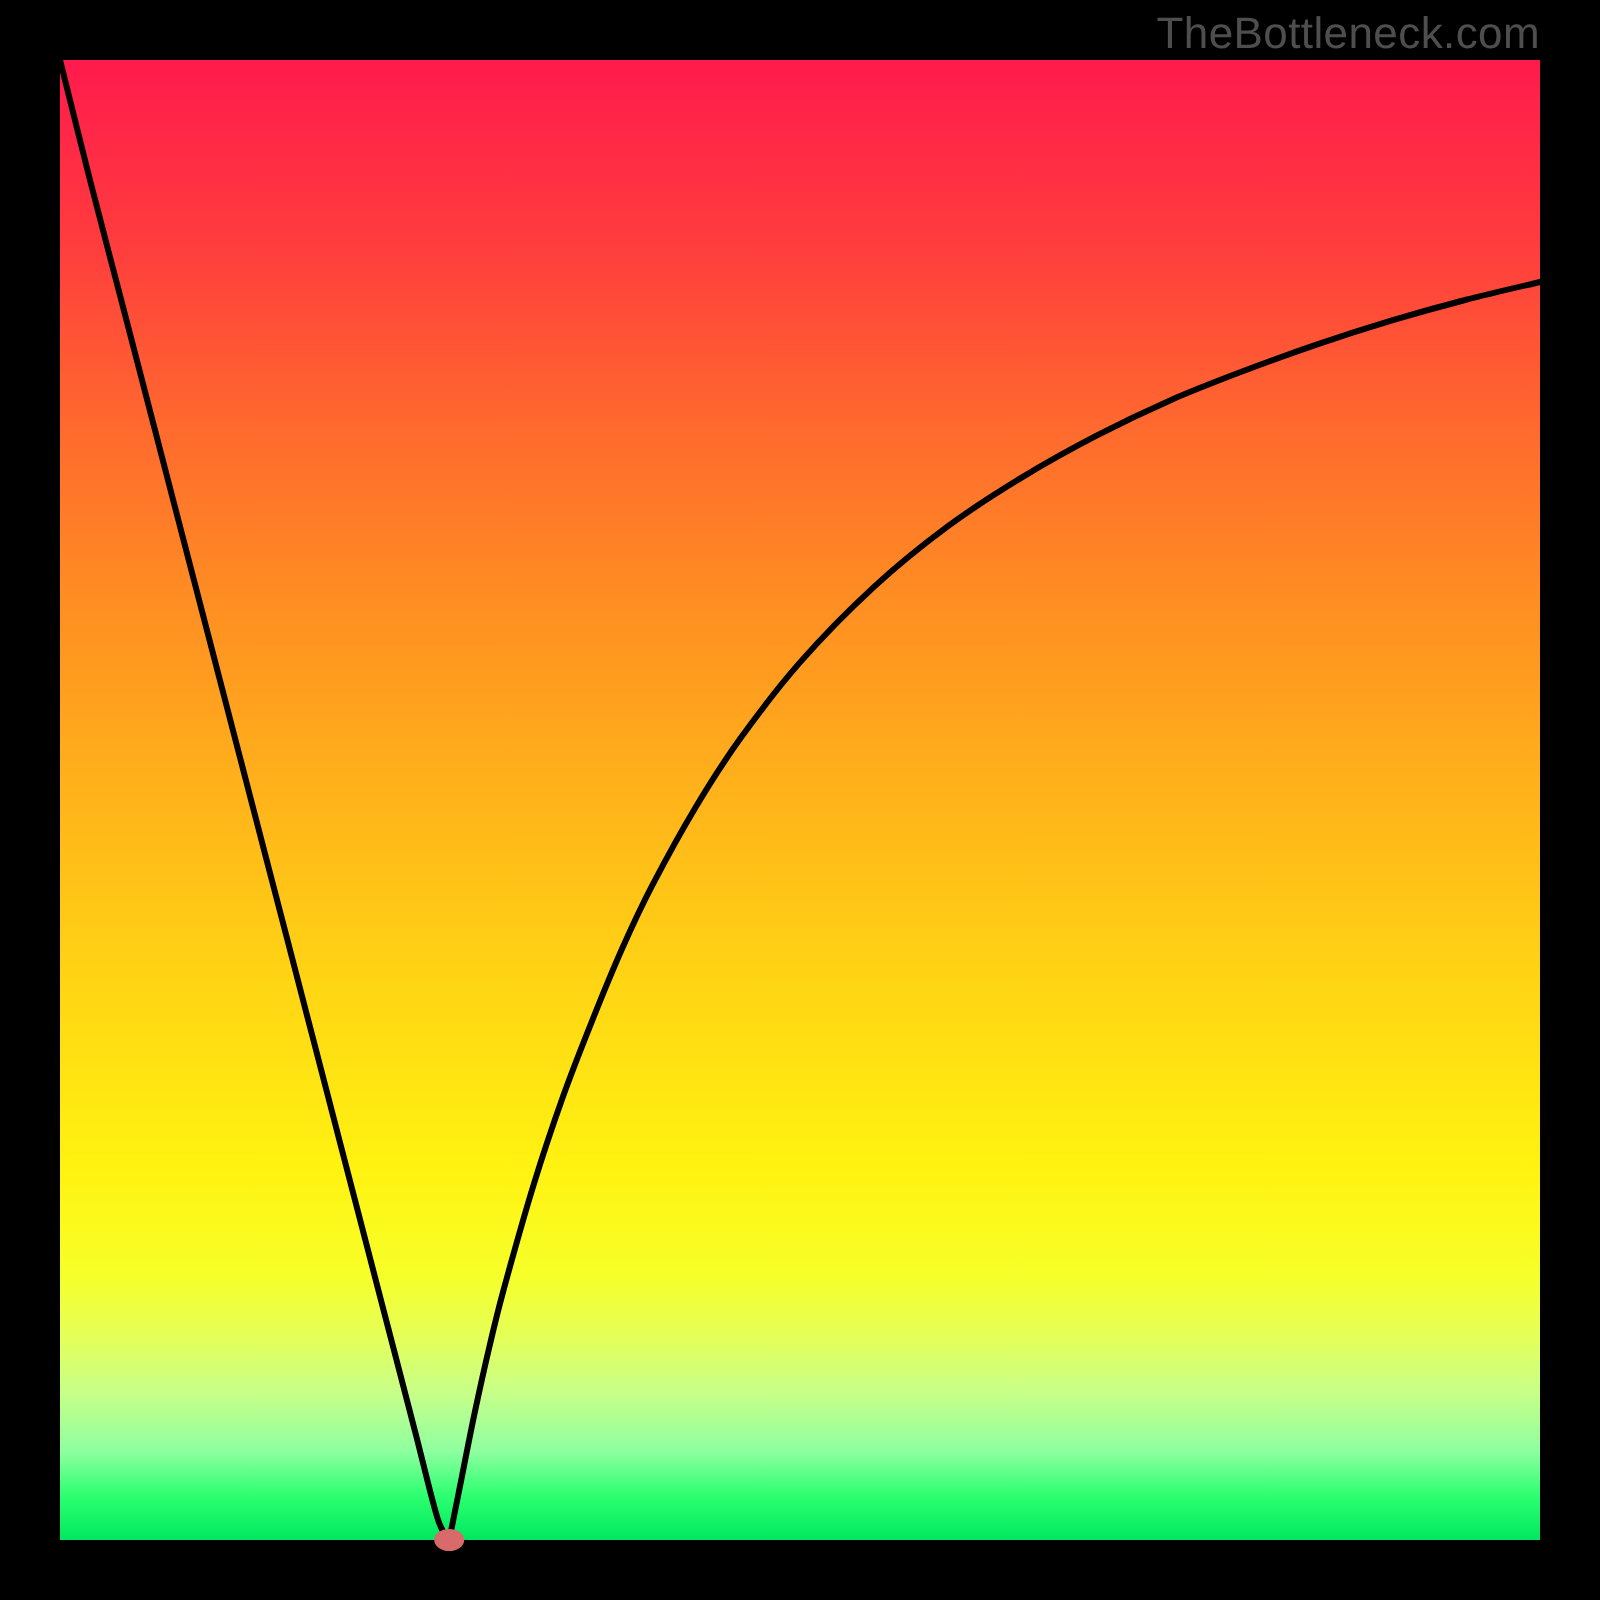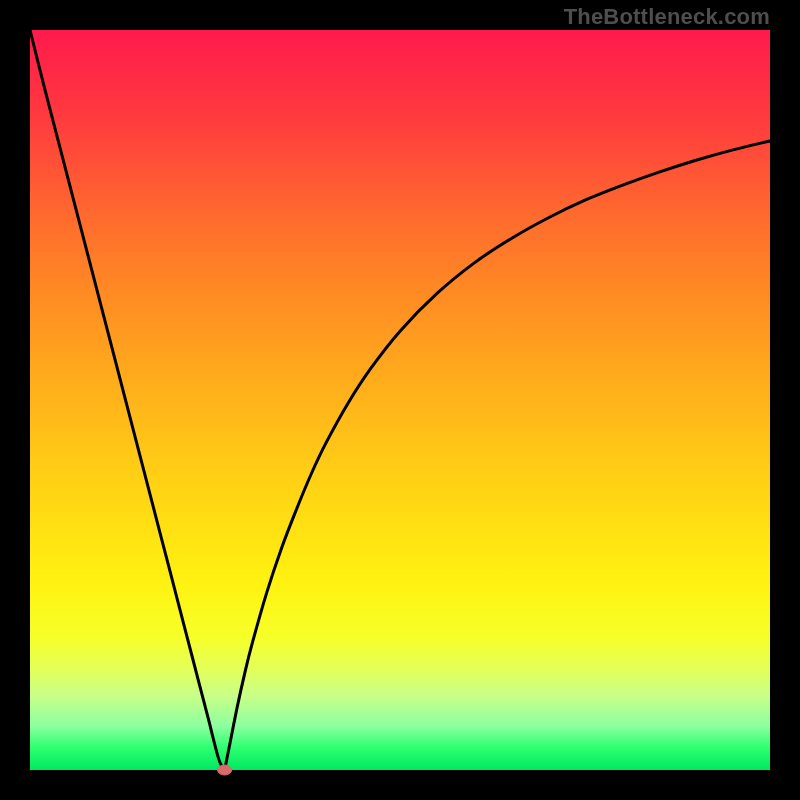--- a/index.html
+++ b/index.html
@@ -29,21 +29,21 @@
     );
   }
 
   .watermark {
     position: absolute;
     top: 4px;
     right: 30px;
     color: #4e4e4e;
     font-size: 22px;
     letter-spacing: 0.2px;
-    font-weight: 700;
+    font-weight: 400;
   }
 
   svg.curve {
     position: absolute;
     left: 0; top: 0;
     width: 740px; height: 740px;
     overflow: visible;
   }
 
   .valley-dot {

